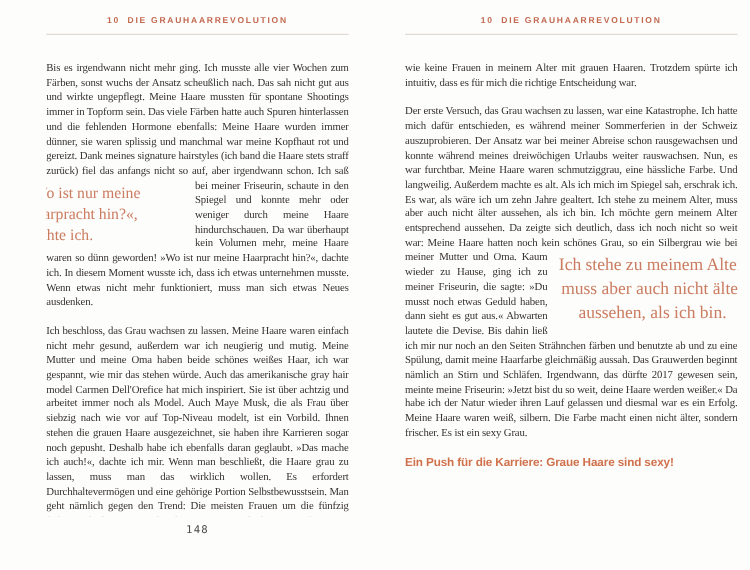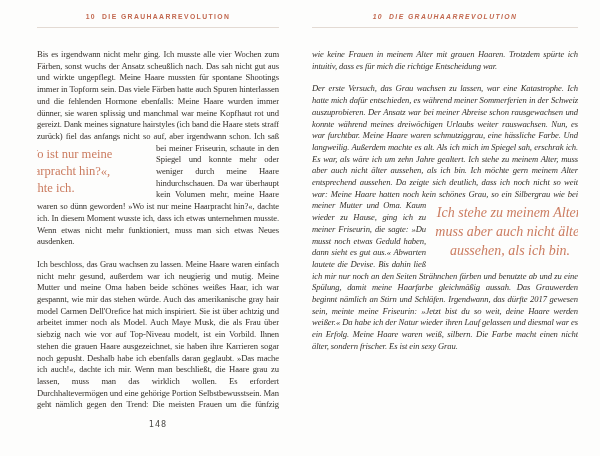--- a/index.html
+++ b/index.html
@@ -3,21 +3,21 @@
 <meta charset="utf-8">
 <style>
   html,body{margin:0;padding:0;}
   body{
     width:600px;height:456px;position:relative;overflow:hidden;
     background:#fdfdfc;
     font-family:"Liberation Serif", serif;
   }
   .page{position:absolute;top:13px;height:436px;}
   .page-left{left:37px;width:242px;}
-  .page-right{left:312px;width:266px;font-style:italic;}
+  .page-right{left:324px;width:266px;}
 
   .running-header{
     text-align:center;
     font-family:"Liberation Sans", sans-serif;
     font-size:6.8px;font-weight:600;letter-spacing:1.4px;
     color:#c2684f;
     padding-bottom:7px;
     border-bottom:1px solid #e3dad3;
     white-space:nowrap;
   }
@@ -79,14 +79,15 @@
   <div class="page-number">148</div>
 </div>
 
 <div class="page page-right">
   <div class="running-header">
     <span class="chap-num">10</span><span>DIE GRAUHAARREVOLUTION</span>
   </div>
   <div class="page-body">
     <p>wie keine Frauen in meinem Alter mit grauen Haaren. Trotzdem spürte ich intuitiv, dass es für mich die richtige Entscheidung war.</p>
     <p><span>Der erste Versuch, das Grau wachsen zu lassen, war eine Katastrophe. Ich hatte mich dafür entschieden, es während meiner Sommerferien in der Schweiz auszuprobieren. Der Ansatz war bei meiner Abreise schon rausgewachsen und konnte während meines dreiwöchigen Urlaubs weiter rauswachsen. Nun, es war furchtbar. Meine Haare waren schmutziggrau, eine hässliche Farbe. Und langweilig. Außerdem machte es alt. Als ich mich im Spiegel sah, erschrak ich. Es war, als wäre ich um zehn Jahre gealtert. Ich stehe zu meinem Alter, muss aber auch nicht älter aussehen, als ich bin. Ich möchte gern meinem Alter entsprechend aussehen. Da zeigte sich deutlich, dass ich noch nicht so weit war: Meine Haare hatten noch kein schönes Grau, so ein Silbergrau wie bei meiner Mutter und Oma. </span><span class="pull-quote pull-quote-right">Ich stehe zu meinem Alter, muss aber auch nicht älter aussehen, als ich bin.</span><span>Kaum wieder zu Hause, ging ich zu meiner Friseurin, die sagte: »Du musst noch etwas Geduld haben, dann sieht es gut aus.« Abwarten lautete die Devise. Bis dahin ließ ich mir nur noch an den Seiten Strähnchen färben und benutzte ab und zu eine Spülung, damit meine Haarfarbe gleichmäßig aussah. Das Grauwerden beginnt nämlich an Stirn und Schläfen. Irgendwann, das dürfte 2017 gewesen sein, meinte meine Friseurin: »Jetzt bist du so weit, deine Haare werden weißer.« Da habe ich der Natur wieder ihren Lauf gelassen und diesmal war es ein Erfolg. Meine Haare waren weiß, silbern. Die Farbe macht einen nicht älter, sondern frischer. Es ist ein sexy Grau.</span></p>
+    <p class="subheading">Ein Push für die Karriere: Graue Haare sind sexy!</p>
   </div>
 </div>
 
 </body></html>

